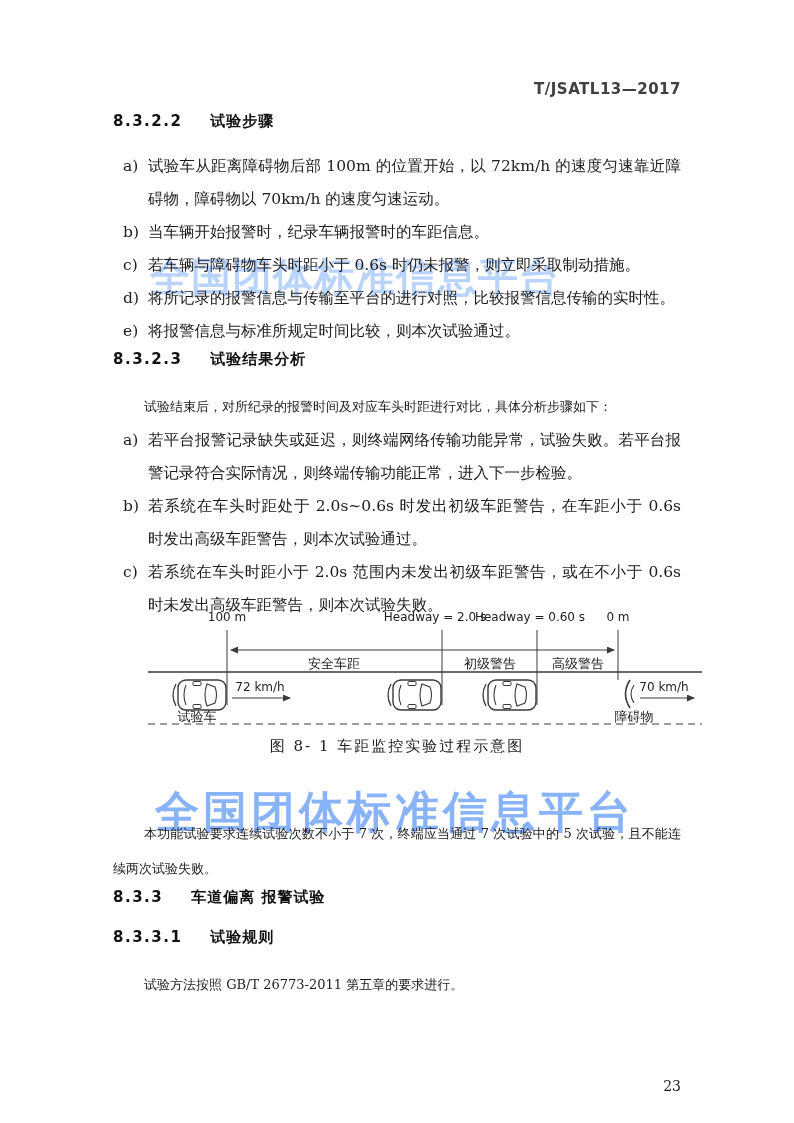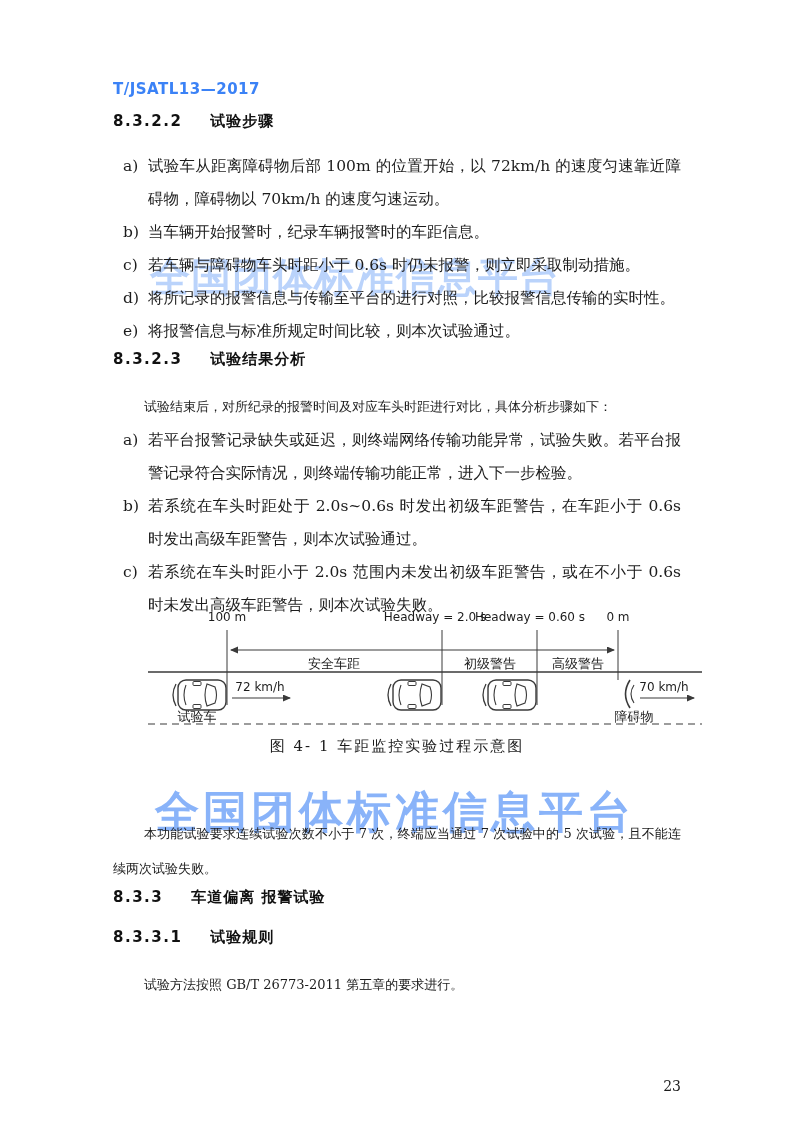--- a/index.html
+++ b/index.html
@@ -4,21 +4,21 @@
 <style>
   html,body { margin:0; padding:0; background:#fff; }
   .page {
     position:relative; width:794px; height:1123px; background:#ffffff;
     font-family:"DejaVu Serif","Liberation Serif",serif; color:#1c1c1c;
     overflow:hidden;
   }
   .block { position:absolute; left:113px; width:568px; z-index:2; }
   .doc-code {
     font-family:"DejaVu Sans","Liberation Sans",sans-serif;
-    font-weight:bold; font-size:15px; text-align:left; letter-spacing:0.5px; color:#3b82f6;
+    font-weight:bold; font-size:15px; text-align:right; letter-spacing:0.5px; color:#404040;
   }
   .heading {
     font-family:"DejaVu Sans","Liberation Sans",sans-serif;
     font-weight:bold; font-size:15px; color:#111;
   }
   .heading .hnum { letter-spacing:1.5px; margin-right:28px; }
   .heading .htitle { letter-spacing:1px;margin-top:44px; }
   .para { font-size:13px; line-height:33px; text-align:justify; }
   .para.lh35 { line-height:35px; }
   .indent { text-indent:31px; }
@@ -157,21 +157,21 @@
       <text class="svg-lat" x="524" y="86" text-anchor="middle">70 km/h</text>
       <line class="stroke" stroke-width="1.1" x1="500" y1="93" x2="554" y2="93" marker-end="url(#arr)"></line>
 
       <text class="svg-zh" x="57" y="116" text-anchor="middle">试验车</text>
       <text class="svg-zh" x="494" y="116" text-anchor="middle">障碍物</text>
 
       <line class="stroke" stroke-width="1.1" stroke-dasharray="7 5" x1="8" y1="119" x2="562" y2="119"></line>
     </svg>
   </div>
 
-  <div class="caption">图 4- 1 车距监控实验过程示意图</div>
+  <div class="caption">图 8- 1 车距监控实验过程示意图</div>
 
 
   <div class="block para lh35 indent" style="top:816px">本功能试验要求连续试验次数不小于 7 次，终端应当通过 7 次试验中的 5 次试验，且不能连续两次试验失败。</div>
 
   <div class="block heading" style="top:888px">
     <span class="hnum">8.3.3</span><span class="htitle">车道偏离 报警试验</span>
   </div>
 
   <div class="block heading" style="top:928px">
     <span class="hnum">8.3.3.1</span><span class="htitle">试验规则</span>

